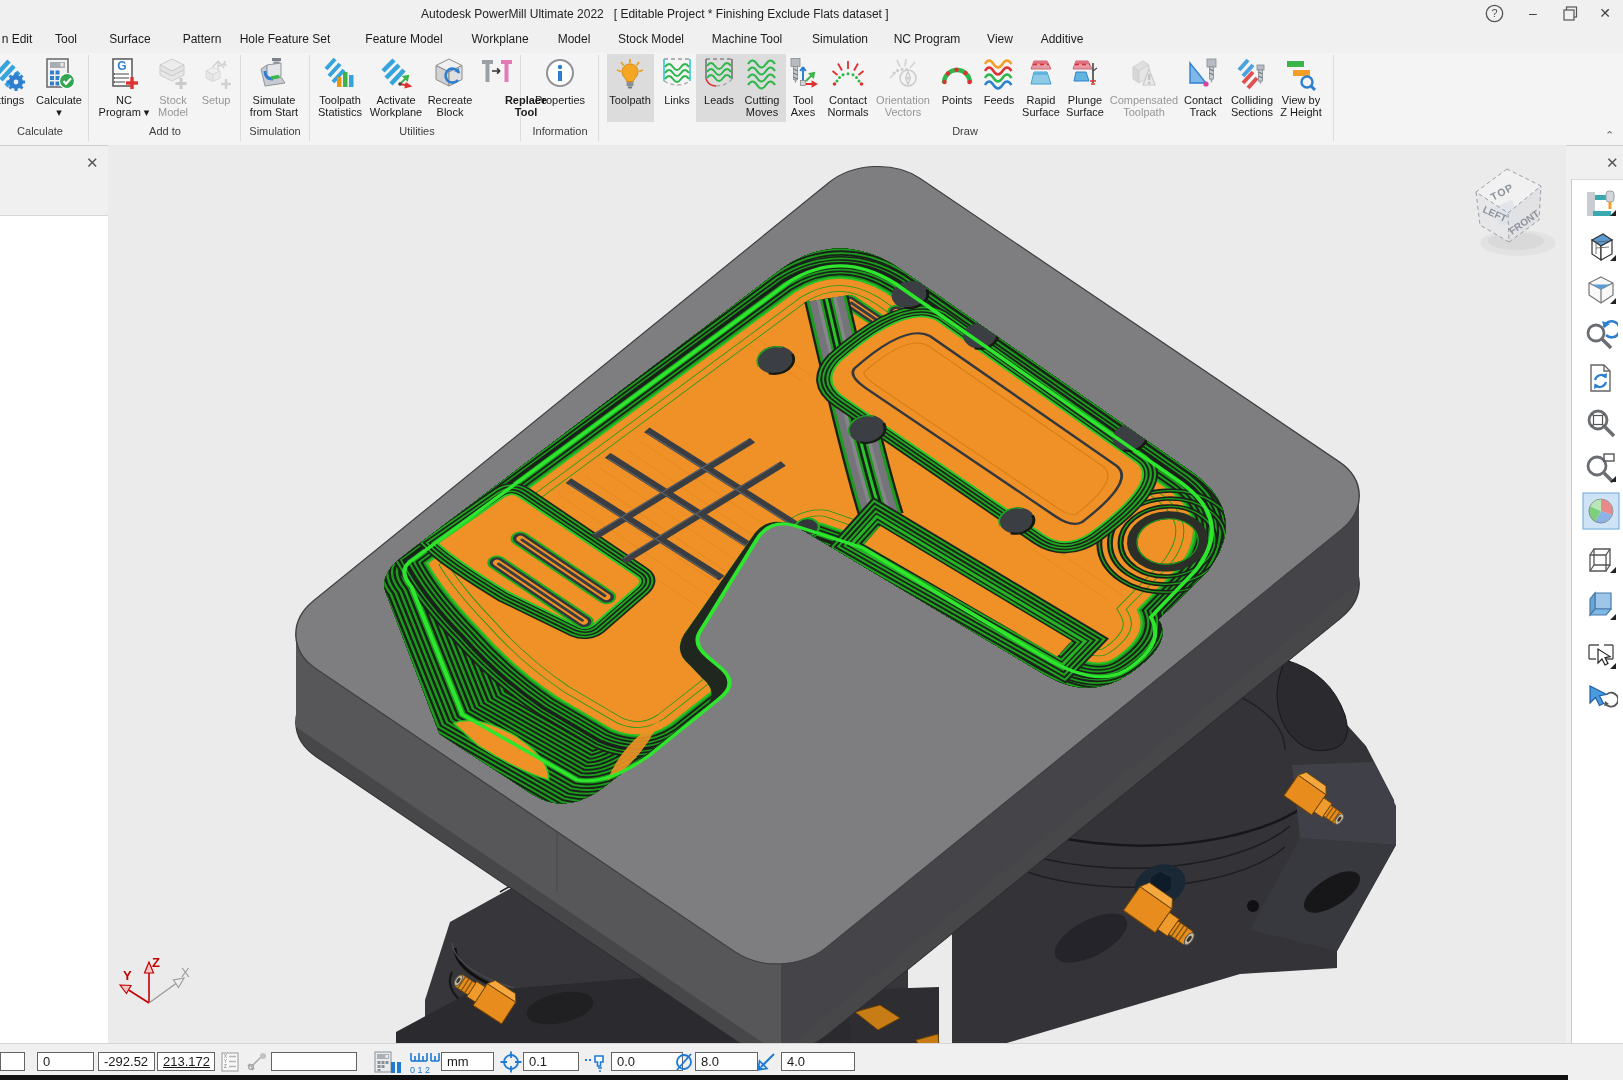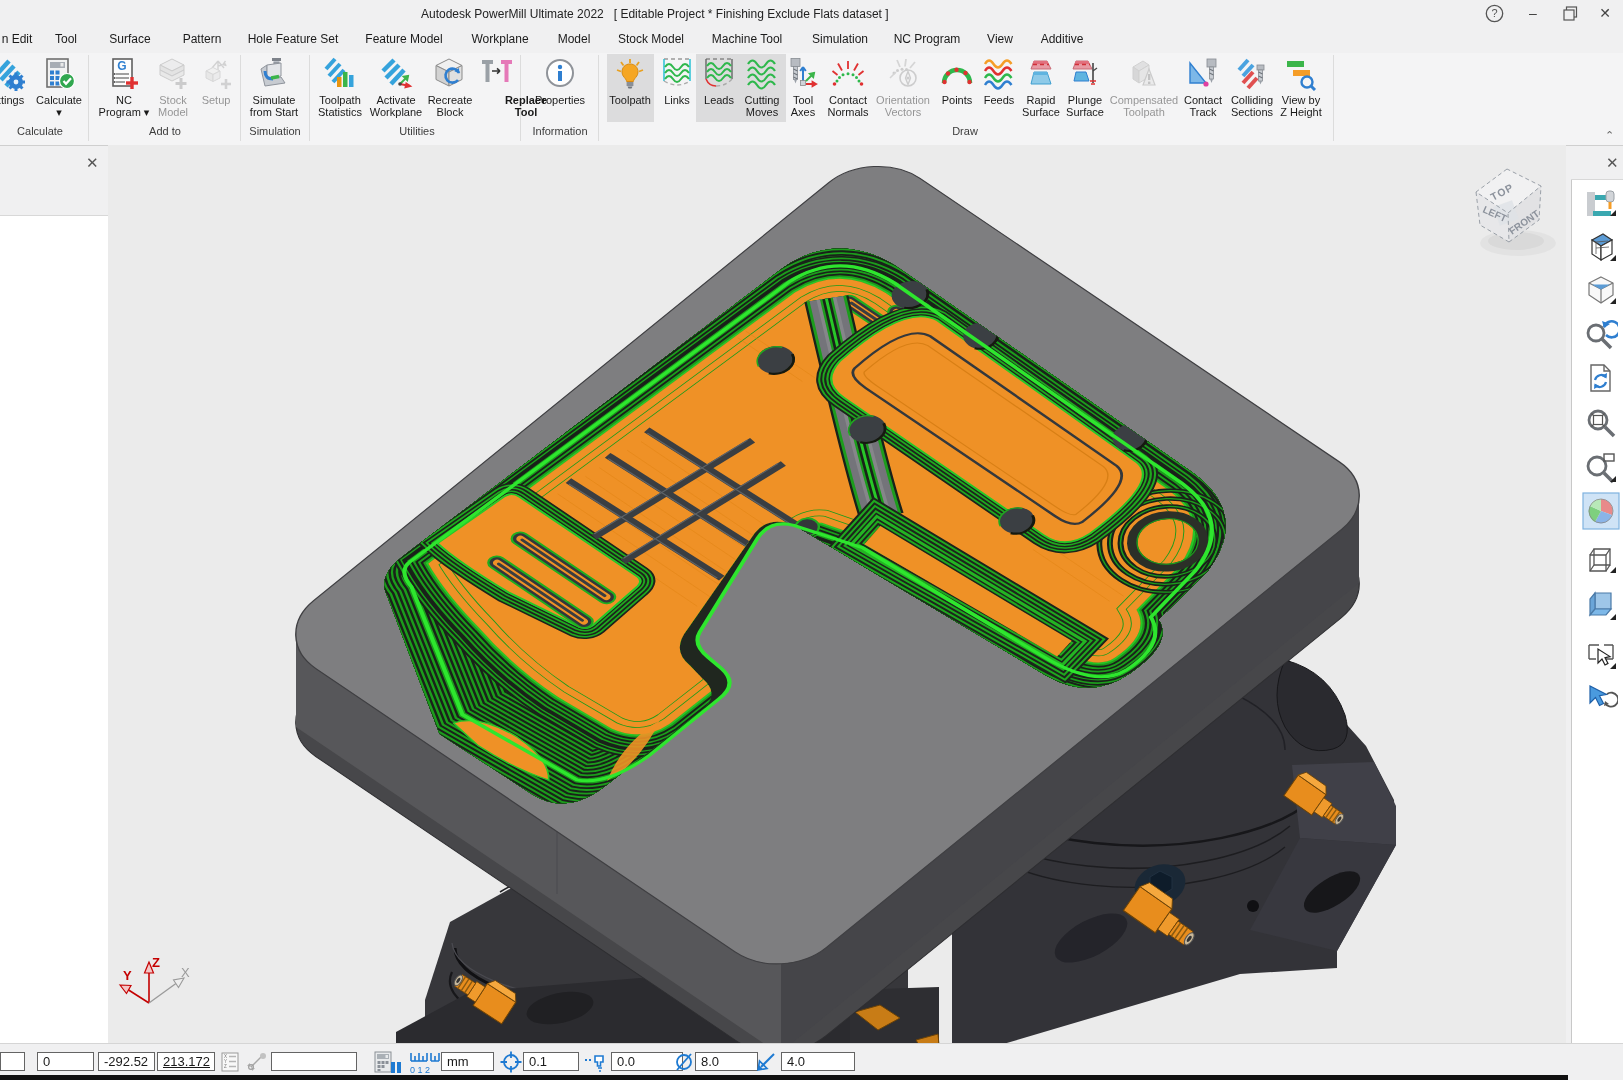--- a/index.html
+++ b/index.html
@@ -37,21 +37,21 @@
       <rect x="1" y="4" width="10" height="10" fill="#f0f0f1" stroke="#555" stroke-width="1.2"></rect>
     </svg>
  <div class="winbtn" style="left:1590px;">✕</div>
  <div style="position:absolute;left:1606px;top:33px;color:#666;font-size:10px;">⌃</div>
 </div>
 <div id="menurow">
  <span class="mtab" style="left:17px;">n Edit</span>
  <span class="mtab" style="left:66px;">Tool</span>
  <span class="mtab" style="left:130px;">Surface</span>
  <span class="mtab" style="left:202px;">Pattern</span>
- <span class="mtab" style="left:293px;">Hole Feature Set</span>
+ <span class="mtab" style="left:285px;">Hole Feature Set</span>
  <span class="mtab" style="left:404px;">Feature Model</span>
  <span class="mtab" style="left:500px;">Workplane</span>
  <span class="mtab" style="left:574px;">Model</span>
  <span class="mtab" style="left:651px;">Stock Model</span>
  <span class="mtab" style="left:747px;">Machine Tool</span>
  <span class="mtab" style="left:840px;">Simulation</span>
  <span class="mtab" style="left:927px;">NC Program</span>
  <span class="mtab" style="left:1000px;">View</span>
  <span class="mtab" style="left:1062px;">Additive</span>
 </div>

